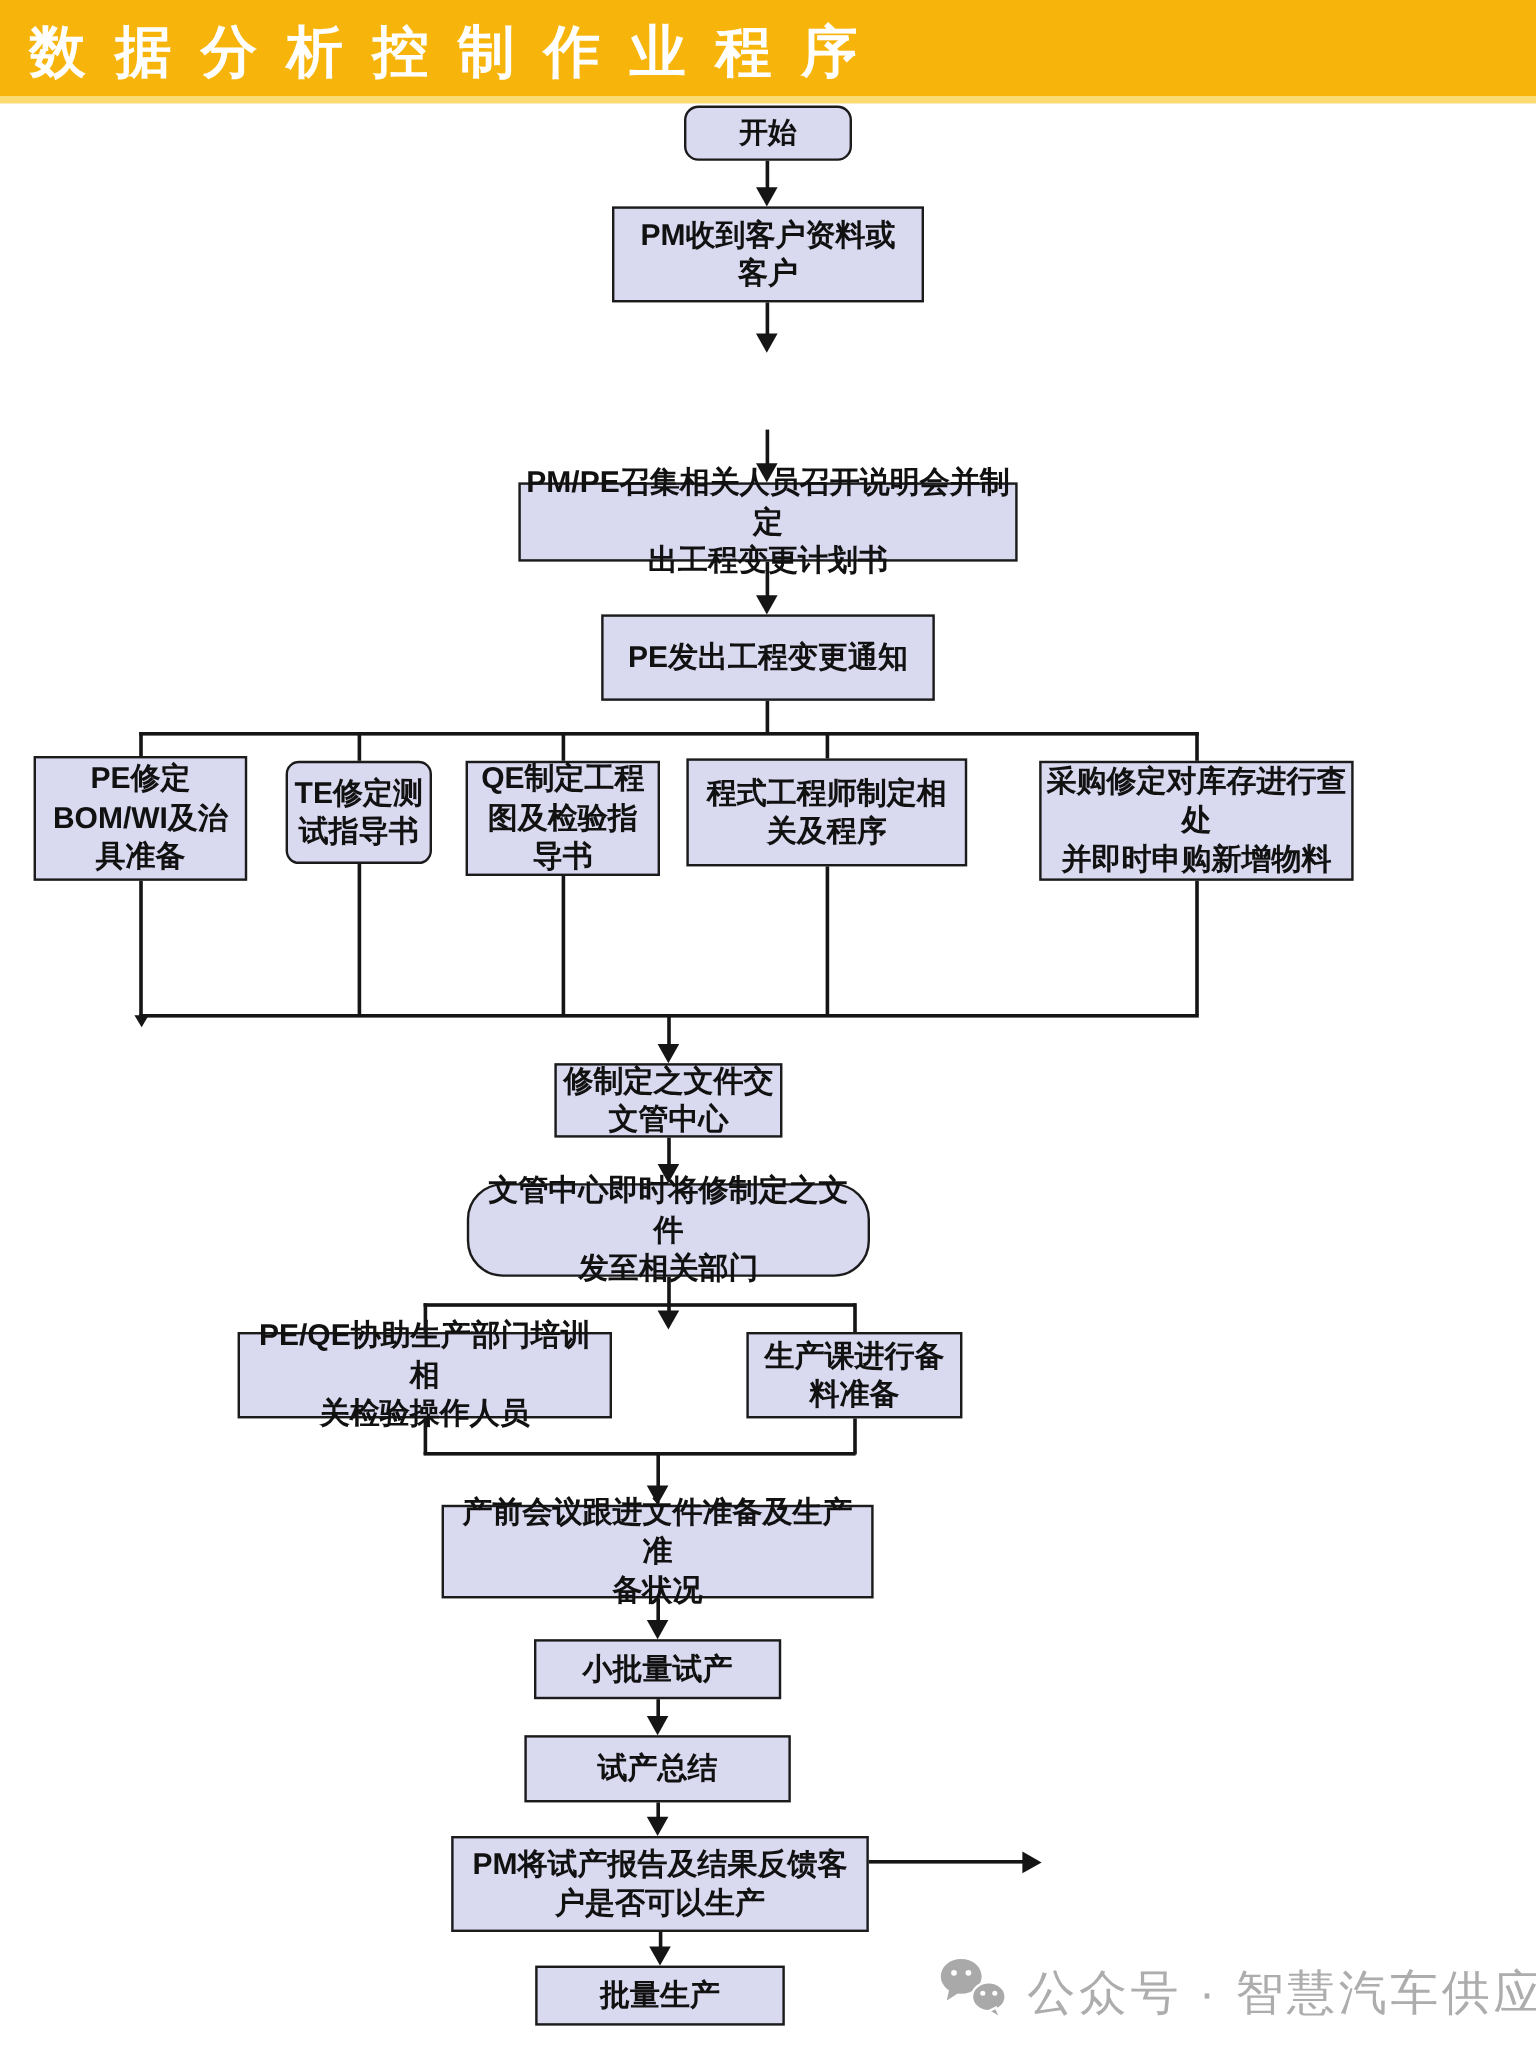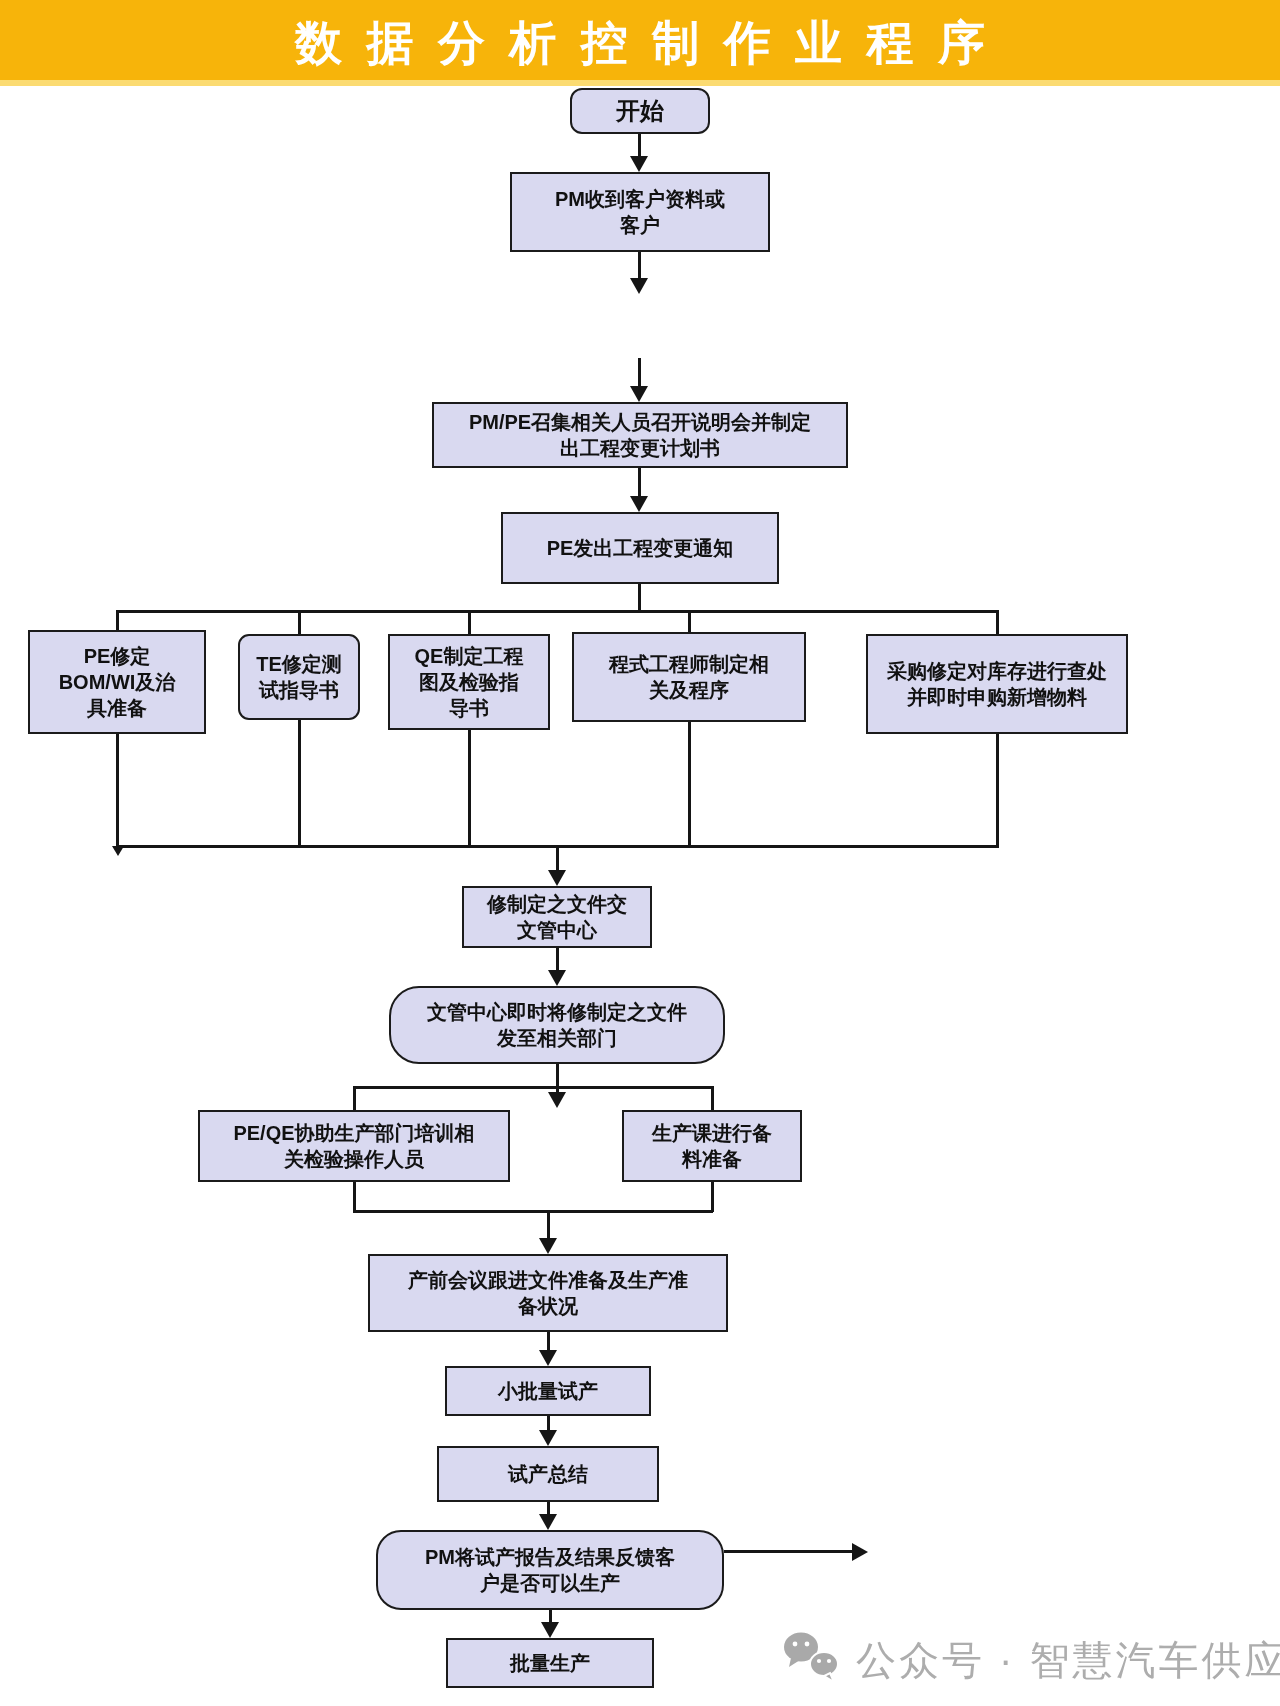--- a/index.html
+++ b/index.html
@@ -4,34 +4,34 @@
 <style>
   html,body{margin:0;padding:0;background:#ffffff;}
   .canvas{
     position:relative;width:1280px;height:1706px;background:#ffffff;overflow:hidden;
     font-family:"Liberation Sans","DejaVu Sans",sans-serif;
   }
   
   .header{
     position:absolute;left:0;top:0;width:1280px;height:86px;
     background:#F7B40A;
-    display:flex;align-items:center;justify-content:center;
+    display:flex;align-items:center;
   }
   .header .title{
     color:#ffffff;font-size:47px;font-weight:bold;
     letter-spacing:0.52em;text-indent:0.52em;white-space:nowrap;
   }
   .header-strip{position:absolute;left:0;top:80px;width:1280px;height:6px;background:#FBDB72;}
   
   .node{
     position:absolute;box-sizing:border-box;
     background:#D9D9F0;border:2px solid #1B1B1B;
     display:flex;align-items:center;justify-content:center;
     text-align:center;white-space:pre-line;
-    font-size:20px;font-weight:600;line-height:1.3;color:#111111;
+    font-size:25px;font-weight:600;line-height:1.3;color:#111111;
     padding:2px 4px;word-break:break-all;
   }
   .node.rounded{border-radius:12px;font-size:24px;}
   
   .lv{position:absolute;width:3px;background:#151515;}
   .lh{position:absolute;height:3px;background:#151515;}
   .ahd{position:absolute;width:0;height:0;
        border-left:9px solid transparent;border-right:9px solid transparent;
        border-top:16px solid #151515;}
   .ahd.sm{border-left-width:6px;border-right-width:6px;border-top-width:10px;}
@@ -79,21 +79,21 @@
 
   <div class="node" style="left:198px;top:1110px;width:312px;height:72px;">PE/QE协助生产部门培训相
 关检验操作人员</div>
   <div class="node" style="left:622px;top:1110px;width:180px;height:72px;">生产课进行备
 料准备</div>
 
   <div class="node" style="left:368px;top:1254px;width:360px;height:78px;">产前会议跟进文件准备及生产准
 备状况</div>
   <div class="node" style="left:445px;top:1366px;width:206px;height:50px;">小批量试产</div>
   <div class="node" style="left:437px;top:1446px;width:222px;height:56px;">试产总结</div>
-  <div class="node" style="left:376px;top:1530px;width:348px;height:80px;border-radius:25px;">PM将试产报告及结果反馈客
+  <div class="node" style="left:376px;top:1530px;width:348px;height:80px;">PM将试产报告及结果反馈客
 户是否可以生产</div>
   <div class="node" style="left:446px;top:1638px;width:208px;height:50px;">批量生产</div>
 
   <div class="lv" style="left:638px;top:134px;height:24px;"></div>
   <div class="ahd" style="left:630px;top:156px;"></div>
 
   <div class="lv" style="left:638px;top:252px;height:28px;"></div>
   <div class="ahd" style="left:630px;top:278px;"></div>
 
   <div class="lv" style="left:638px;top:358px;height:30px;"></div>

